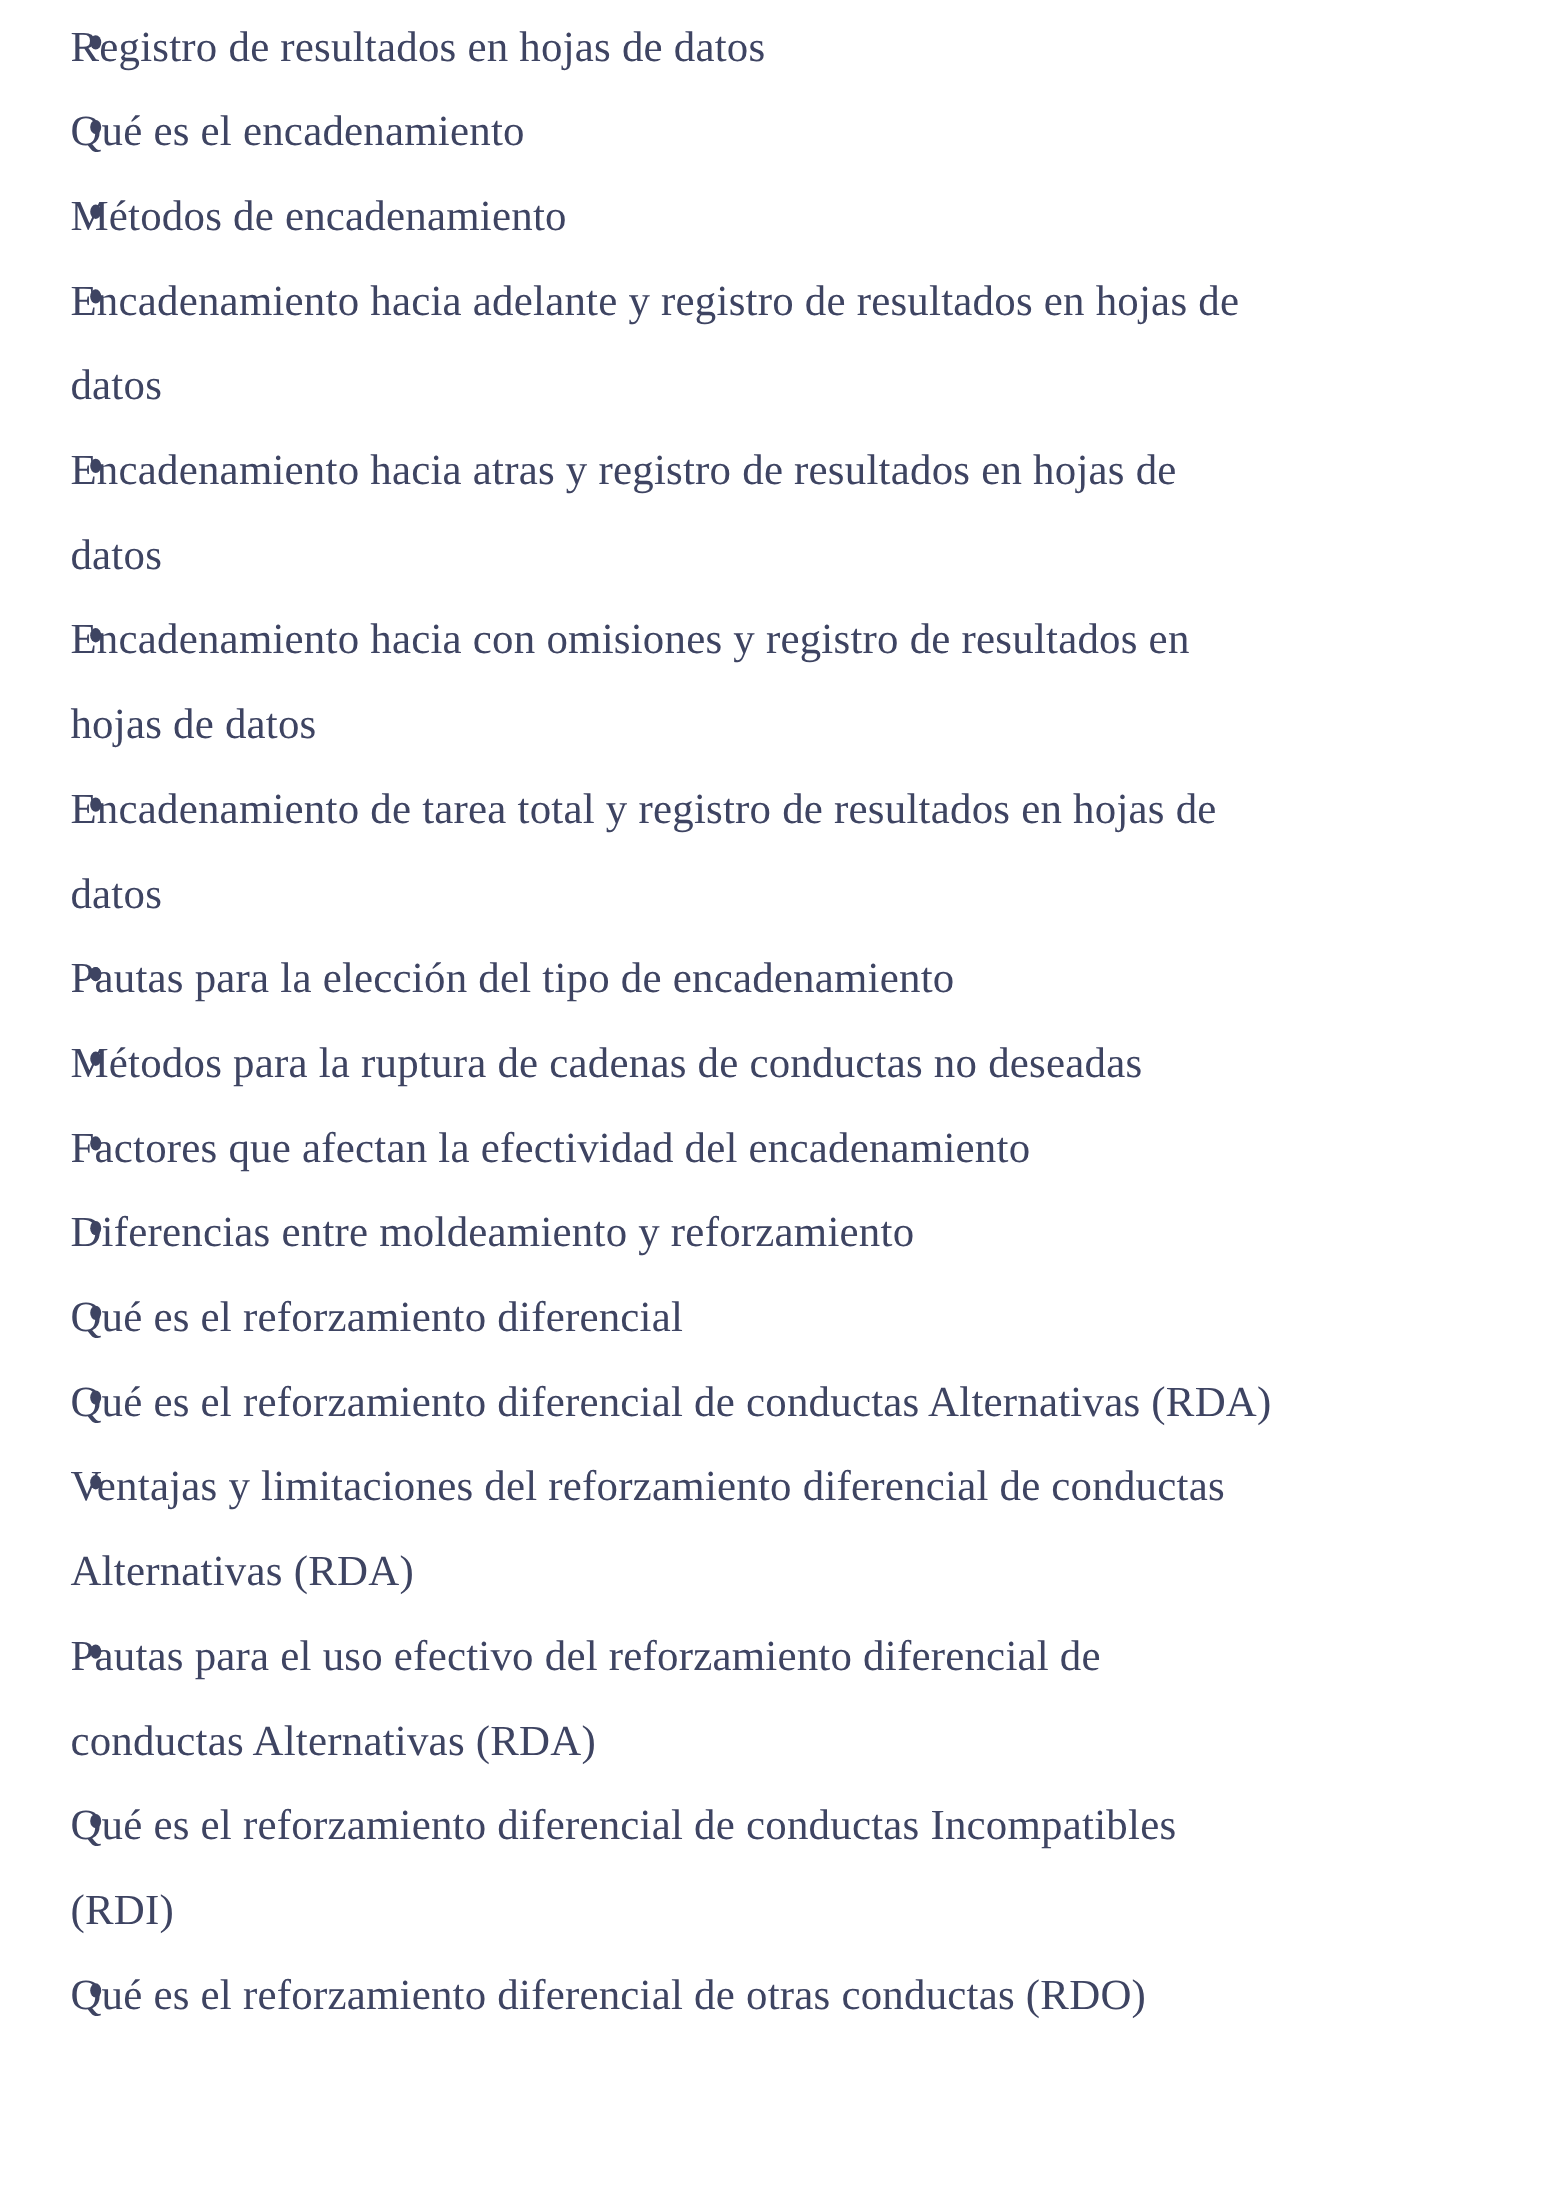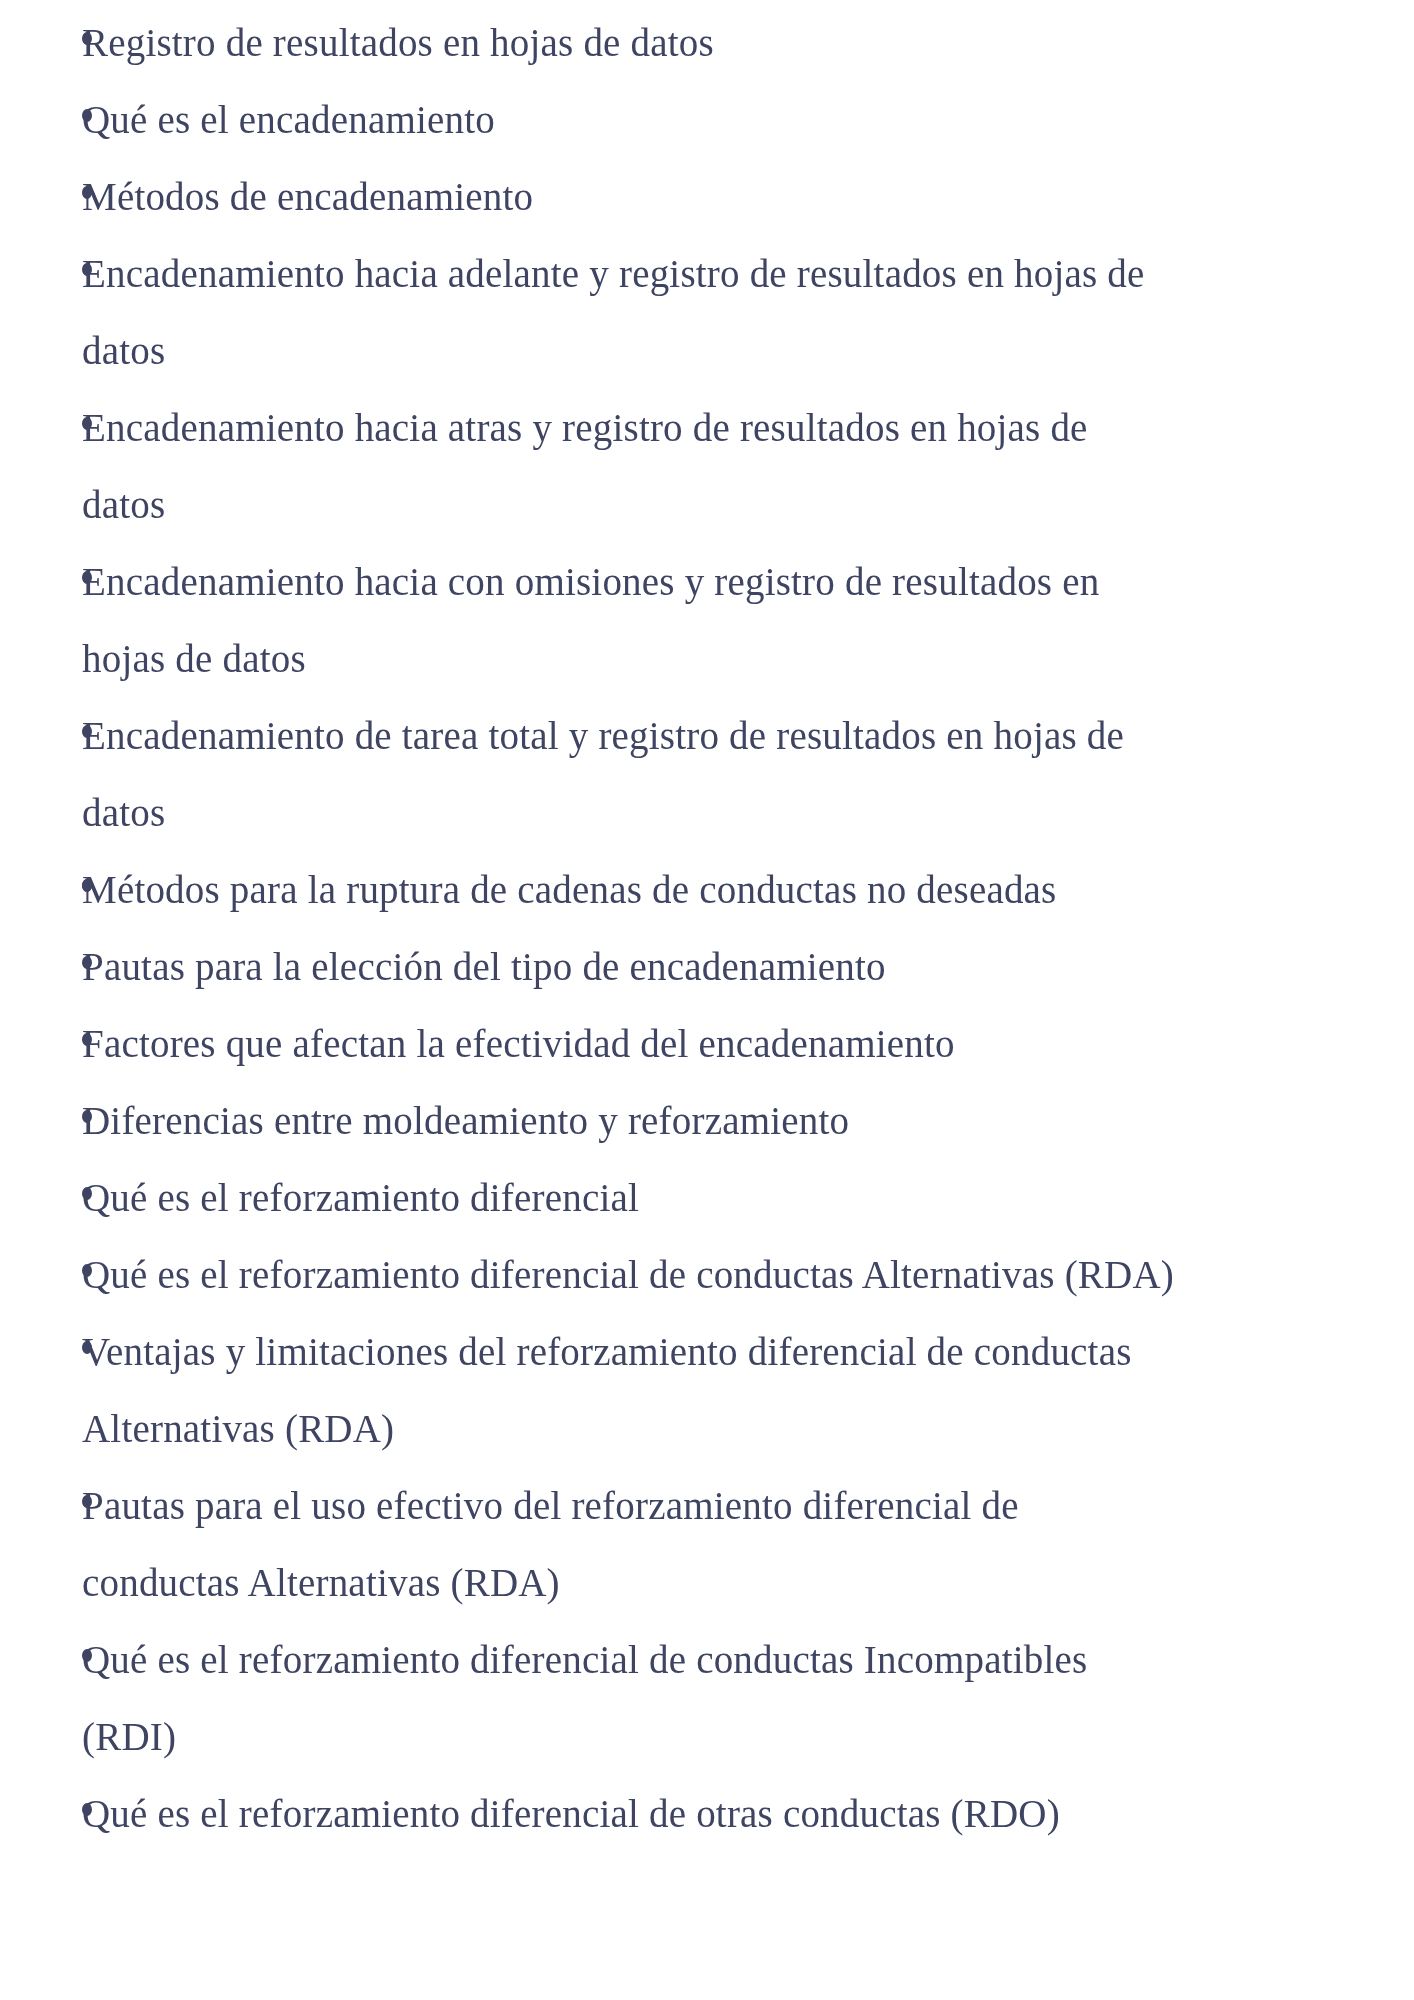--- a/index.html
+++ b/index.html
@@ -14,21 +14,21 @@
     font-family: "Liberation Serif", "DejaVu Serif", serif;
     color: var(--text-color, #3e4462);
   }
   ul.topics {
     list-style: none;
     margin: 0;
     padding: 4px 40px 0 0;
   }
   ul.topics li.item {
     position: relative;
-    padding-left: 82px;
+    padding-left: 64px;
     font-size: 39px;
     line-height: 77px;
     letter-spacing: 0.2px;
   }
   ul.topics li.item .bullet {
     position: absolute;
     left: 82px;
     top: 28px;
     width: 10px;
     height: 13px;
@@ -81,26 +81,26 @@
     <span class="item-text">Encadenamiento de tarea total y registro de resultados en hojas de
 datos</span>
   </li>
 
   <li class="item">
     <span class="bullet"></span>
   </li>
 
   <li class="item">
     <span class="bullet"></span>
-    <span class="item-text">Métodos para la ruptura de cadenas de conductas no deseadas</span>
+    <span class="item-text">Pautas para la elección del tipo de encadenamiento</span>
   </li>
 
   <li class="item">
     <span class="bullet"></span>
-    <span class="item-text">Pautas para la elección del tipo de encadenamiento</span>
+    <span class="item-text">Métodos para la ruptura de cadenas de conductas no deseadas</span>
   </li>
 
   <li class="item">
     <span class="bullet"></span>
     <span class="item-text">Factores que afectan la efectividad del encadenamiento</span>
   </li>
 
   <li class="item">
     <span class="bullet"></span>
     <span class="item-text">Diferencias entre moldeamiento y reforzamiento</span>

